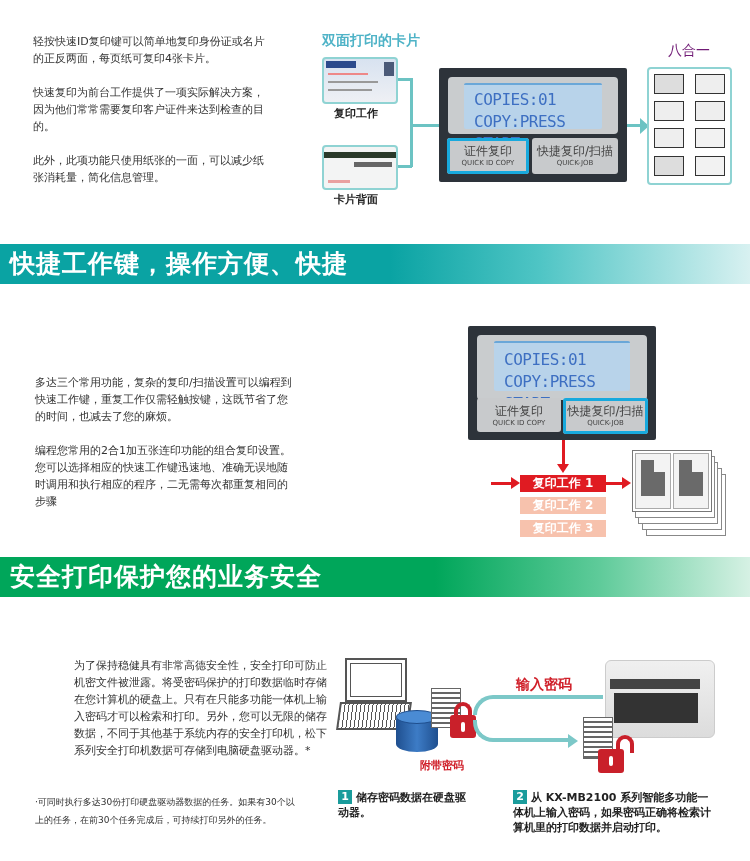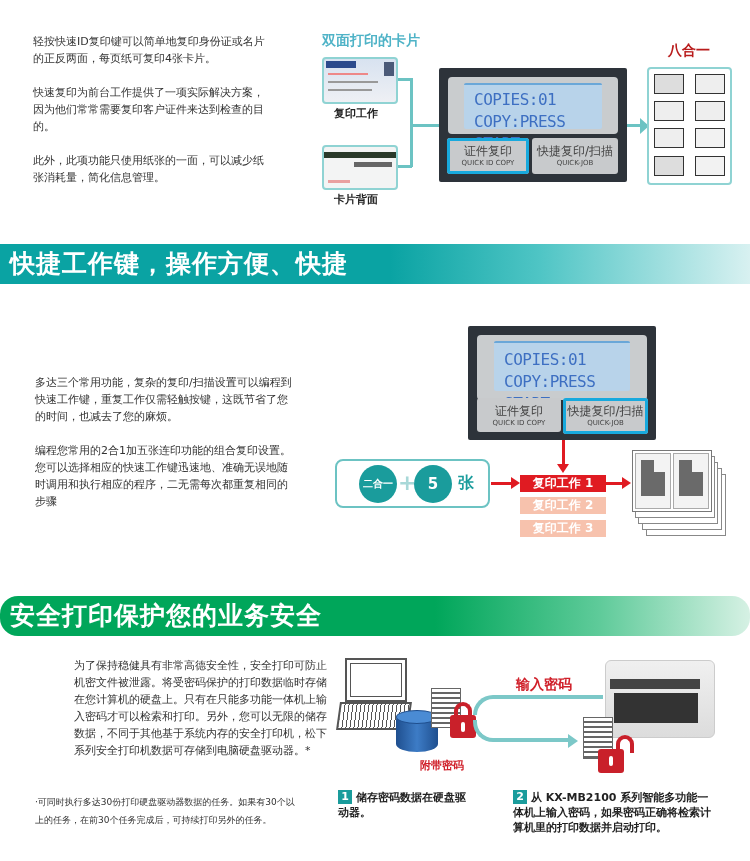--- a/index.html
+++ b/index.html
@@ -74,21 +74,21 @@
     </div>
     <div class="pbtn" style="left:93px;top:70px;width:86px;height:36px;">
       <div class="cn">快捷复印/扫描</div>
       <div class="en">QUICK-JOB</div>
     </div>
   </div>
 
   <div class="tealline" style="left:317px;top:104px;width:14px;height:3px;"></div>
   <div class="abs" style="left:330px;top:98px;width:0;height:0;border-top:8px solid transparent;border-bottom:8px solid transparent;border-left:9px solid #6cc3c3;"></div>
 
-  <div class="abs" style="left:358px;top:22px;font-size:14px;font-weight:bold;color:#b91c1c;">八合一</div>
+  <div class="abs" style="left:358px;top:22px;font-size:14px;font-weight:normal;color:#701a75;">八合一</div>
   <div class="abs" style="left:337px;top:47px;width:85px;height:118px;border:2px solid #8fd3d3;border-radius:4px;background:#fff;">
     <div class="minicard" style="left:5px;top:5px;"></div>
     <div class="minicard" style="left:46px;top:5px;background:#eee;"></div>
     <div class="minicard" style="left:5px;top:32px;background:#eee;"></div>
     <div class="minicard" style="left:46px;top:32px;background:#eee;"></div>
     <div class="minicard" style="left:5px;top:59px;background:#eee;"></div>
     <div class="minicard" style="left:46px;top:59px;background:#f2f2f2;"></div>
     <div class="minicard" style="left:5px;top:87px;background:#ddd;"></div>
     <div class="minicard" style="left:46px;top:87px;background:#f2f2f2;"></div>
   </div>
@@ -115,26 +115,20 @@
     </div>
     <div class="pbtn sel" style="left:95px;top:72px;width:85px;height:36px;">
       <div class="cn">快捷复印/扫描</div>
       <div class="en">QUICK-JOB</div>
     </div>
   </div>
 
   <div class="redarrow" style="left:232px;top:120px;width:3px;height:26px;"></div>
   <div class="abs" style="left:227px;top:144px;border-left:6px solid transparent;border-right:6px solid transparent;border-top:9px solid #e01b22;"></div>
 
-  <div class="abs" style="left:5px;top:139px;width:155px;height:49px;border:2px solid #6cc3c3;border-radius:8px;background:#fff;">
-    <div class="circle" style="left:22px;top:4px;width:38px;height:38px;font-size:10px;line-height:38px;">二合一</div>
-    <div class="abs" style="left:61px;top:8px;font-size:22px;font-weight:bold;color:#a8d8d8;line-height:28px;">+</div>
-    <div class="circle" style="left:77px;top:4px;width:38px;height:38px;font-size:15px;line-height:38px;">5</div>
-    <div class="abs" style="left:121px;top:12px;font-size:16px;font-weight:bold;color:#1a9c9c;">张</div>
-  </div>
 
   <div class="redarrow" style="left:161px;top:162px;width:22px;height:3px;"></div>
   <div class="abs" style="left:181px;top:157px;border-top:6px solid transparent;border-bottom:6px solid transparent;border-left:9px solid #e01b22;"></div>
 
   <div class="job" style="left:190px;top:155px;background:#e01b22;">复印工作 1</div>
   <div class="job" style="left:190px;top:177px;background:#f7c2ad;">复印工作 2</div>
   <div class="job" style="left:190px;top:200px;background:#f7c2ad;">复印工作 3</div>
 
   <div class="redarrow" style="left:276px;top:162px;width:18px;height:3px;"></div>
   <div class="abs" style="left:292px;top:157px;border-top:6px solid transparent;border-bottom:6px solid transparent;border-left:9px solid #e01b22;"></div>
@@ -150,21 +144,21 @@
         <div class="abs" style="left:18px;top:6px;width:11px;height:12px;background:#f3f3f3;"></div>
       </div>
       <div class="abs" style="left:40px;top:2px;width:36px;height:56px;border:1px solid #aaa;background:#f3f3f3;">
         <div class="abs" style="left:5px;top:6px;width:24px;height:36px;background:#6a6a6a;"></div>
         <div class="abs" style="left:18px;top:6px;width:11px;height:12px;background:#f3f3f3;"></div>
       </div>
     </div>
   </div>
 </div>
 
-<div class="banner green" style="top:596px;border-radius:18px;">安全打印保护您的业务安全</div>
+<div class="banner green" style="top:557px;">安全打印保护您的业务安全</div>
 
 <div class="abs para" style="left:35px;top:657px;width:262px;margin-left:39px;">
   <p style="margin-bottom:0;">为了保持稳健具有非常高德安全性，安全打印可防止机密文件被泄露。将受密码保护的打印数据临时存储在您计算机的硬盘上。只有在只能多功能一体机上输入密码才可以检索和打印。另外，您可以无限的储存数据，不同于其他基于系统内存的安全打印机，松下系列安全打印机数据可存储到电脑硬盘驱动器。*</p>
 </div>
 <div class="abs" style="left:35px;top:793px;width:262px;font-size:9px;line-height:18px;color:#333;">·可同时执行多达30份打印硬盘驱动器数据的任务。如果有30个以上的任务，在前30个任务完成后，可持续打印另外的任务。</div>
 
 <div class="abs" style="left:330px;top:640px;width:420px;height:221px;">
 
   <div class="abs" style="left:15px;top:18px;width:62px;height:44px;border:2px solid #555;background:#fff;">
     <div class="abs" style="left:3px;top:3px;width:52px;height:34px;border:1px solid #555;"></div>

